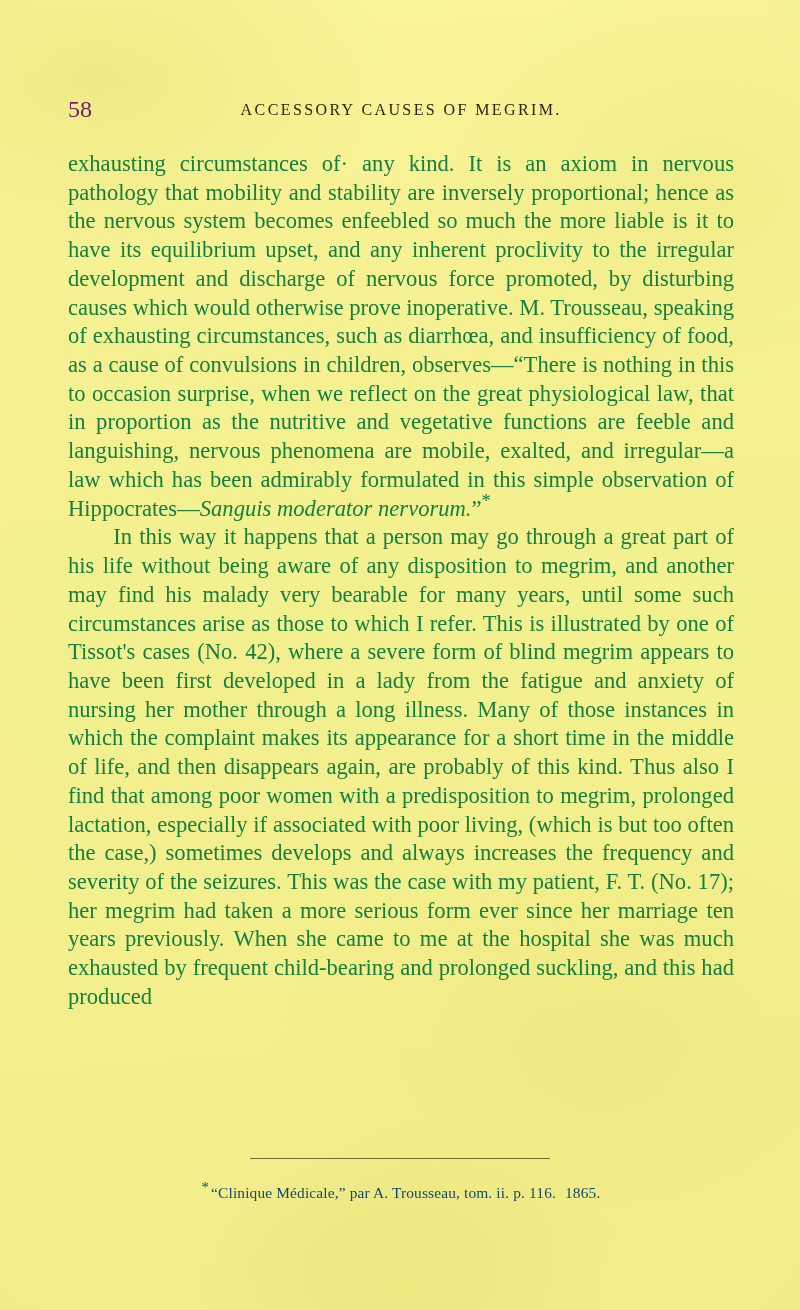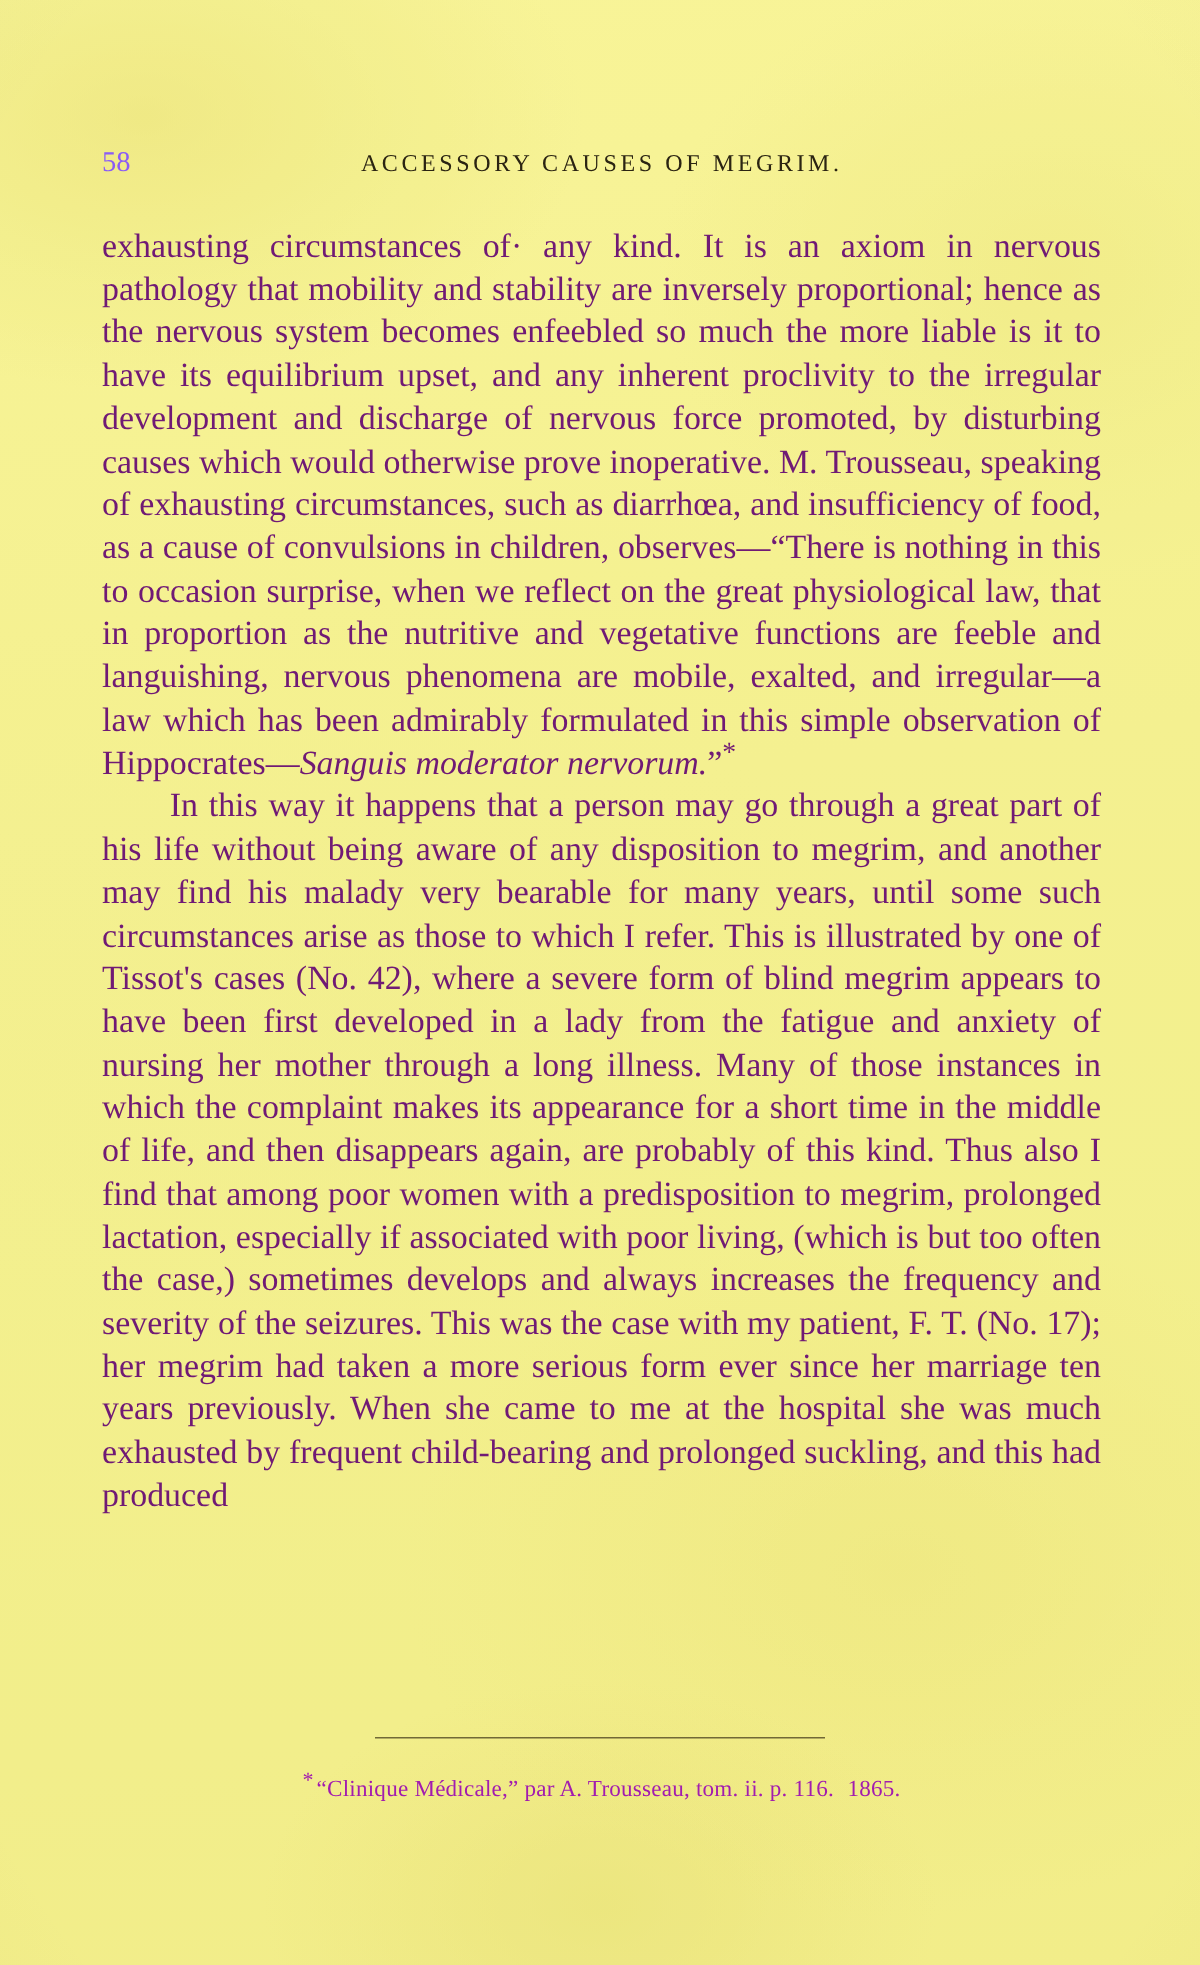--- a/index.html
+++ b/index.html
@@ -53,23 +53,23 @@
     position: absolute;
     top: 96px;
     left: 68px;
     width: 664px;
     height: 26px;
   }
   .folio {
     position: absolute;
     left: 0;
     top: 0;
-    font-size: 19px;
+    font-size: 24px;
     line-height: 26px;
-    color: #8b5cf6;
+    color: #701a75;
   }
   .head-title {
     position: absolute;
     left: 0;
     top: 2px;
     width: 664px;
     text-align: center;
     font-size: 16px;
     line-height: 24px;
     letter-spacing: 2.4px;
@@ -80,21 +80,21 @@
   
   .body-text {
     position: absolute;
     top: 150px;
     left: 68px;
     width: 666px;
     font-size: 22.6px;
     line-height: 28.72px;
     text-align: justify;
     text-justify: inter-word;
-    color: #701a75;
+    color: #15803d;
     hyphens: none;
   }
   .body-text p {
     margin: 0;
   }
   .body-text p + p {
     text-indent: 2.0em;
   }
   .latin {
     font-style: italic;
@@ -116,21 +116,21 @@
     opacity: 0.85;
   }
   .footnote {
     position: absolute;
     left: 68px;
     top: 1182px;
     width: 666px;
     text-align: center;
     font-size: 15.4px;
     line-height: 21px;
-    color: #a21caf;
+    color: #0c4a6e;
     letter-spacing: 0.15px;
   }
   .footnote .fn-star {
     font-size: 0.95em;
     vertical-align: super;
     line-height: 0;
     margin-right: 2px;
   }
   .footnote .fn-gap {
     display: inline-block;

